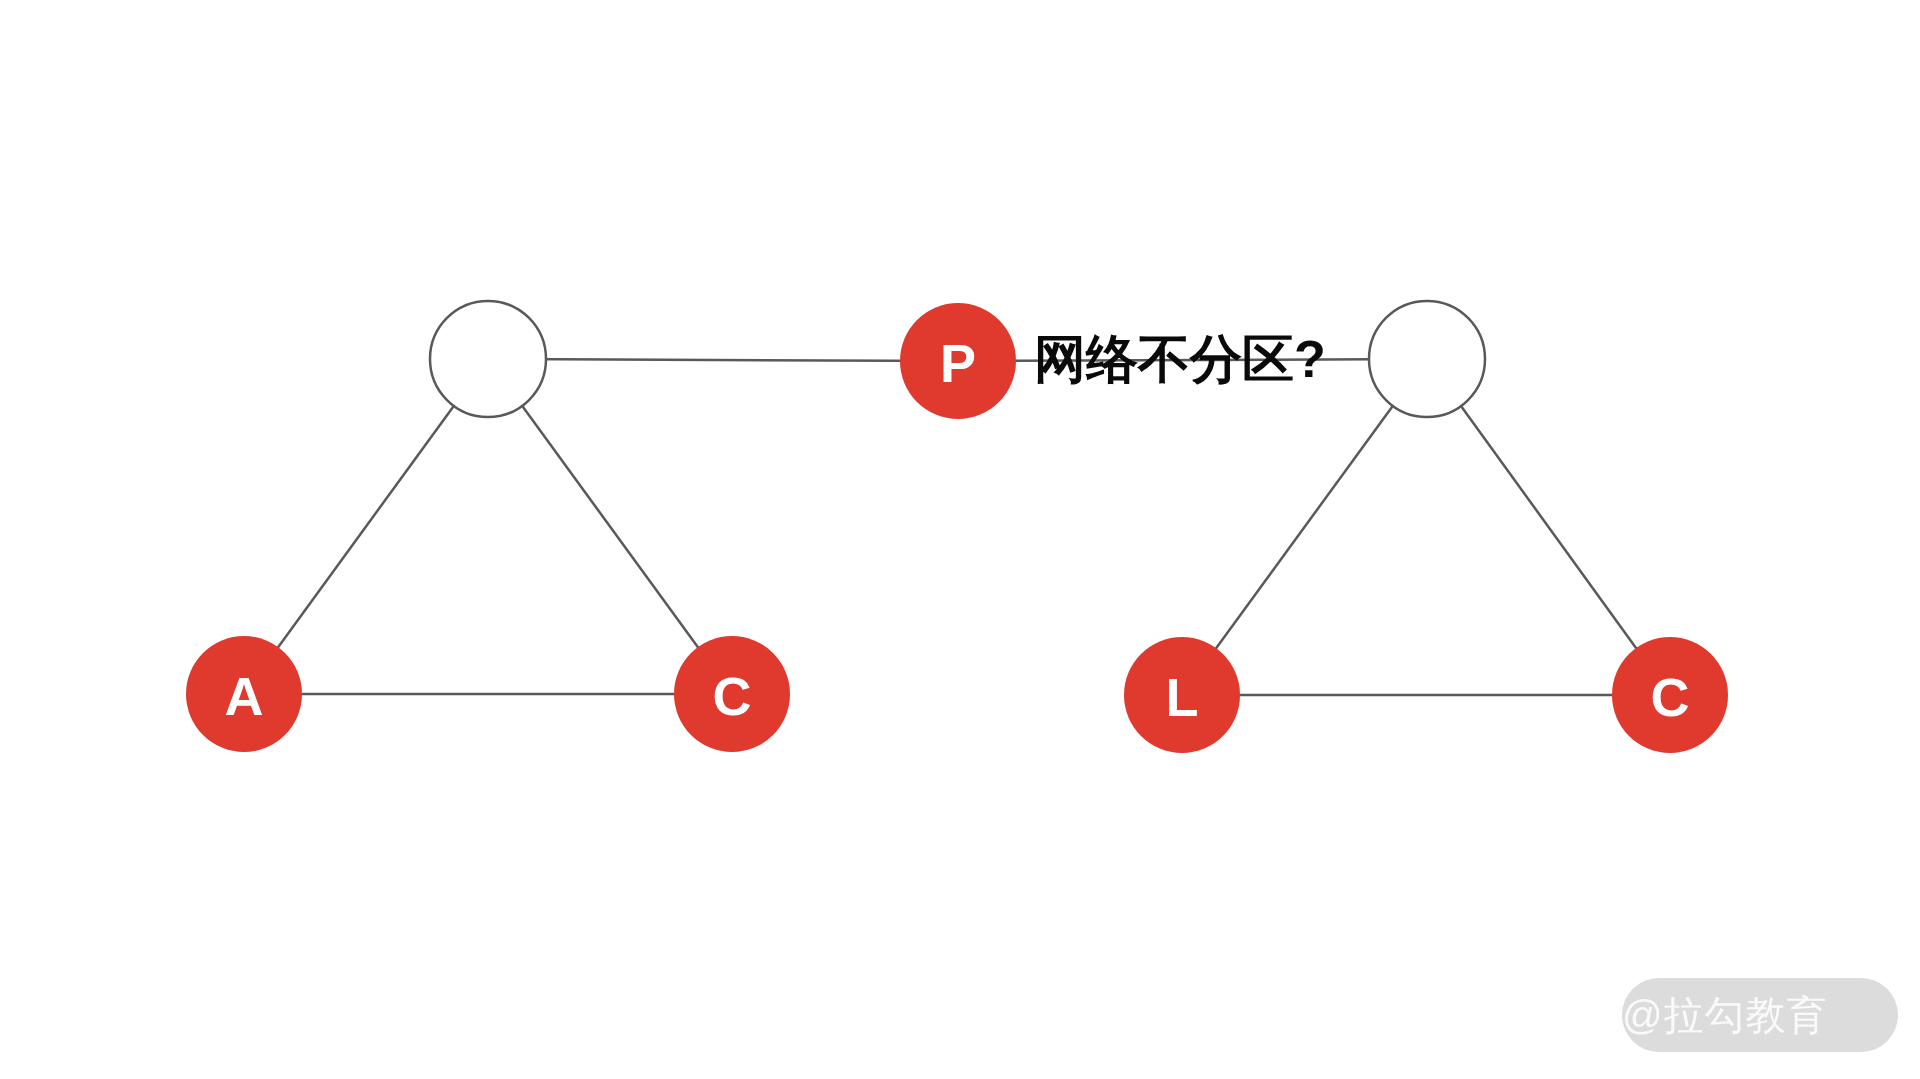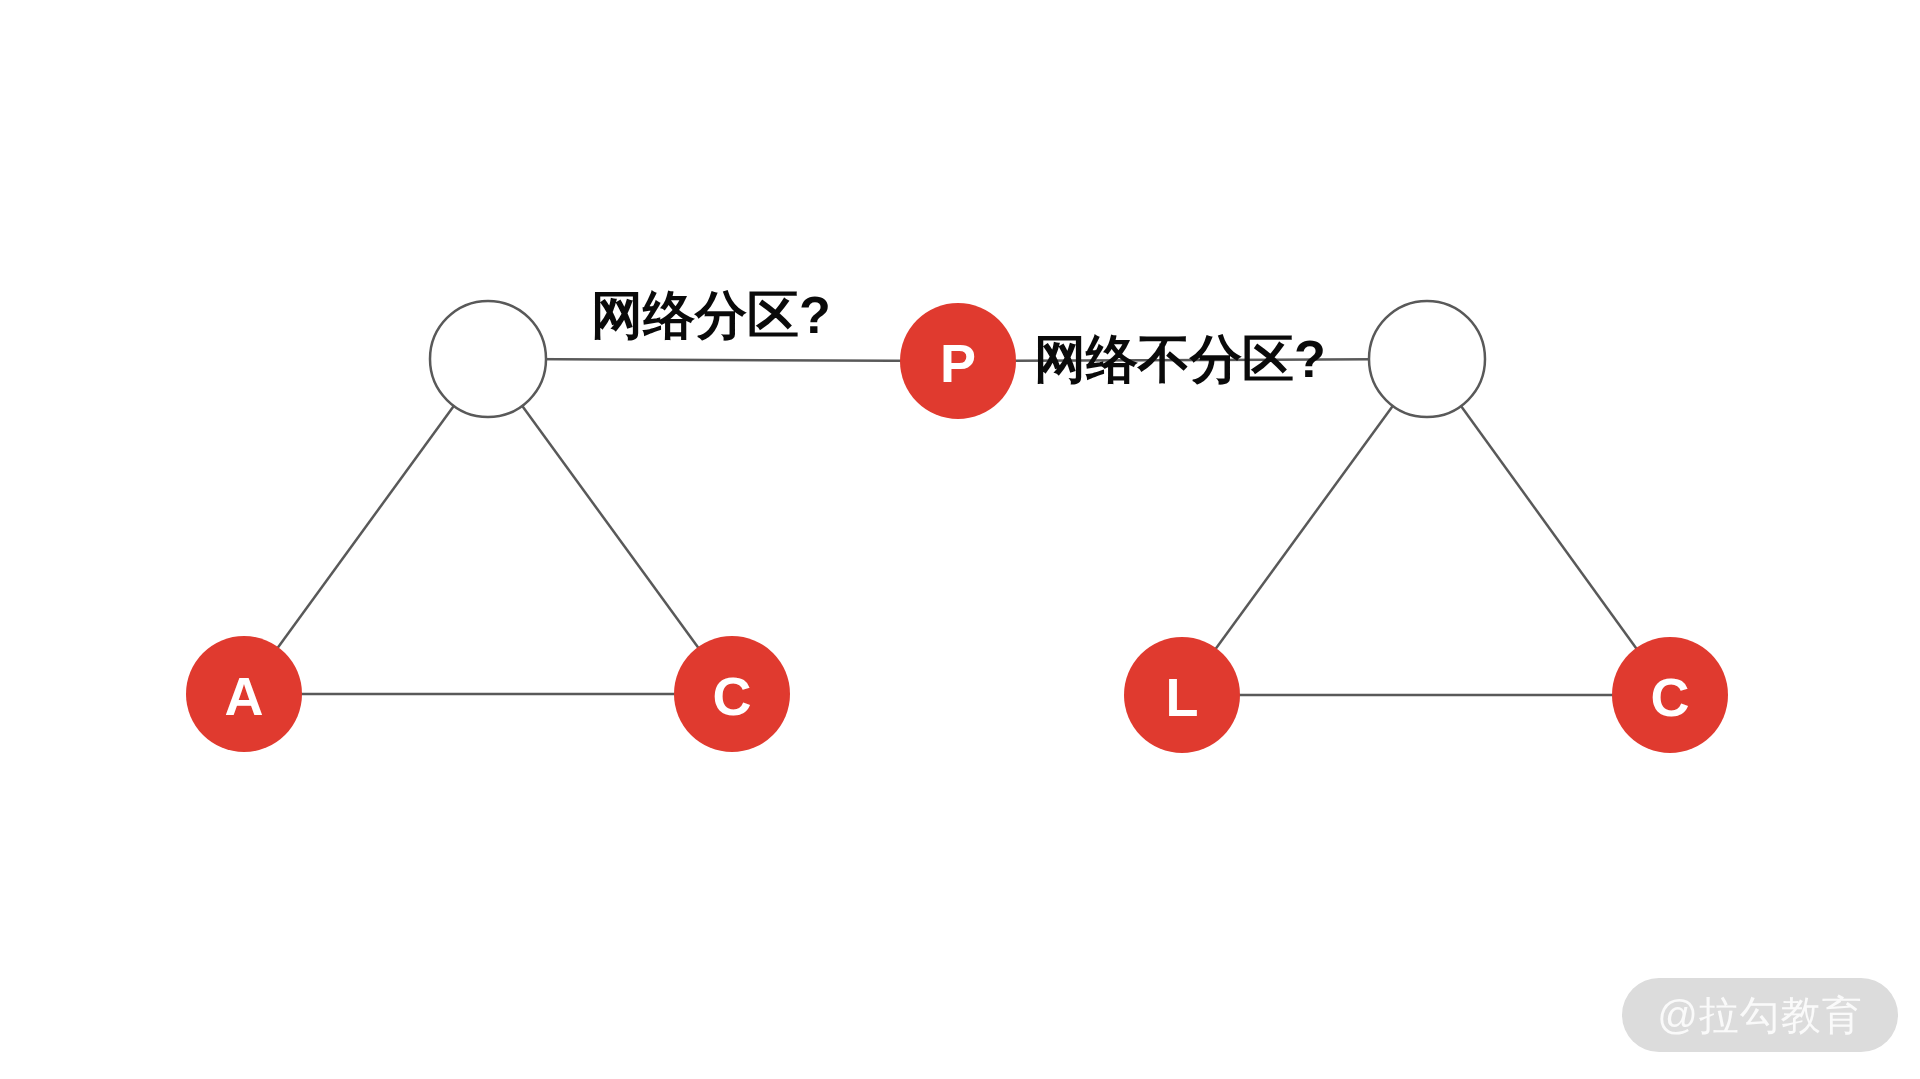--- a/index.html
+++ b/index.html
@@ -42,21 +42,20 @@
   .watermark {
     position: absolute;
     left: 1622px;
     top: 978px;
     width: 276px;
     height: 74px;
     border-radius: 37px;
     background: #dcdcdc;
     display: flex;
     align-items: center;
-    justify-content: center;
     font-size: 40px;
     font-weight: 500;
     color: #fafafa;
     letter-spacing: 1px;
   }
 </style>
 </head>
 <body>
 
 <div class="stage">
@@ -77,21 +76,20 @@
       <text x="732" y="694" dy="2" text-anchor="middle" dominant-baseline="central" fill="#ffffff" class="node-letter">C</text>
       <circle cx="958" cy="361" r="58" fill="#e03a2f"></circle>
       <text x="958" y="361" dy="2" text-anchor="middle" dominant-baseline="central" fill="#ffffff" class="node-letter">P</text>
       <circle cx="1427" cy="359" r="58" fill="#ffffff" stroke="#595959" stroke-width="2.5"></circle>
       <circle cx="1182" cy="695" r="58" fill="#e03a2f"></circle>
       <text x="1182" y="695" dy="2" text-anchor="middle" dominant-baseline="central" fill="#ffffff" class="node-letter">L</text>
       <circle cx="1670" cy="695" r="58" fill="#e03a2f"></circle>
       <text x="1670" y="695" dy="2" text-anchor="middle" dominant-baseline="central" fill="#ffffff" class="node-letter">C</text>
     </svg>
 
-  <div class="question-label left">网络分区?</div>
 
   <div class="question-label right">网络不分区?</div>
 
   <div class="watermark">
     <span>@拉勾教育</span>
   </div>
 
 </div>
 
 </body></html>

